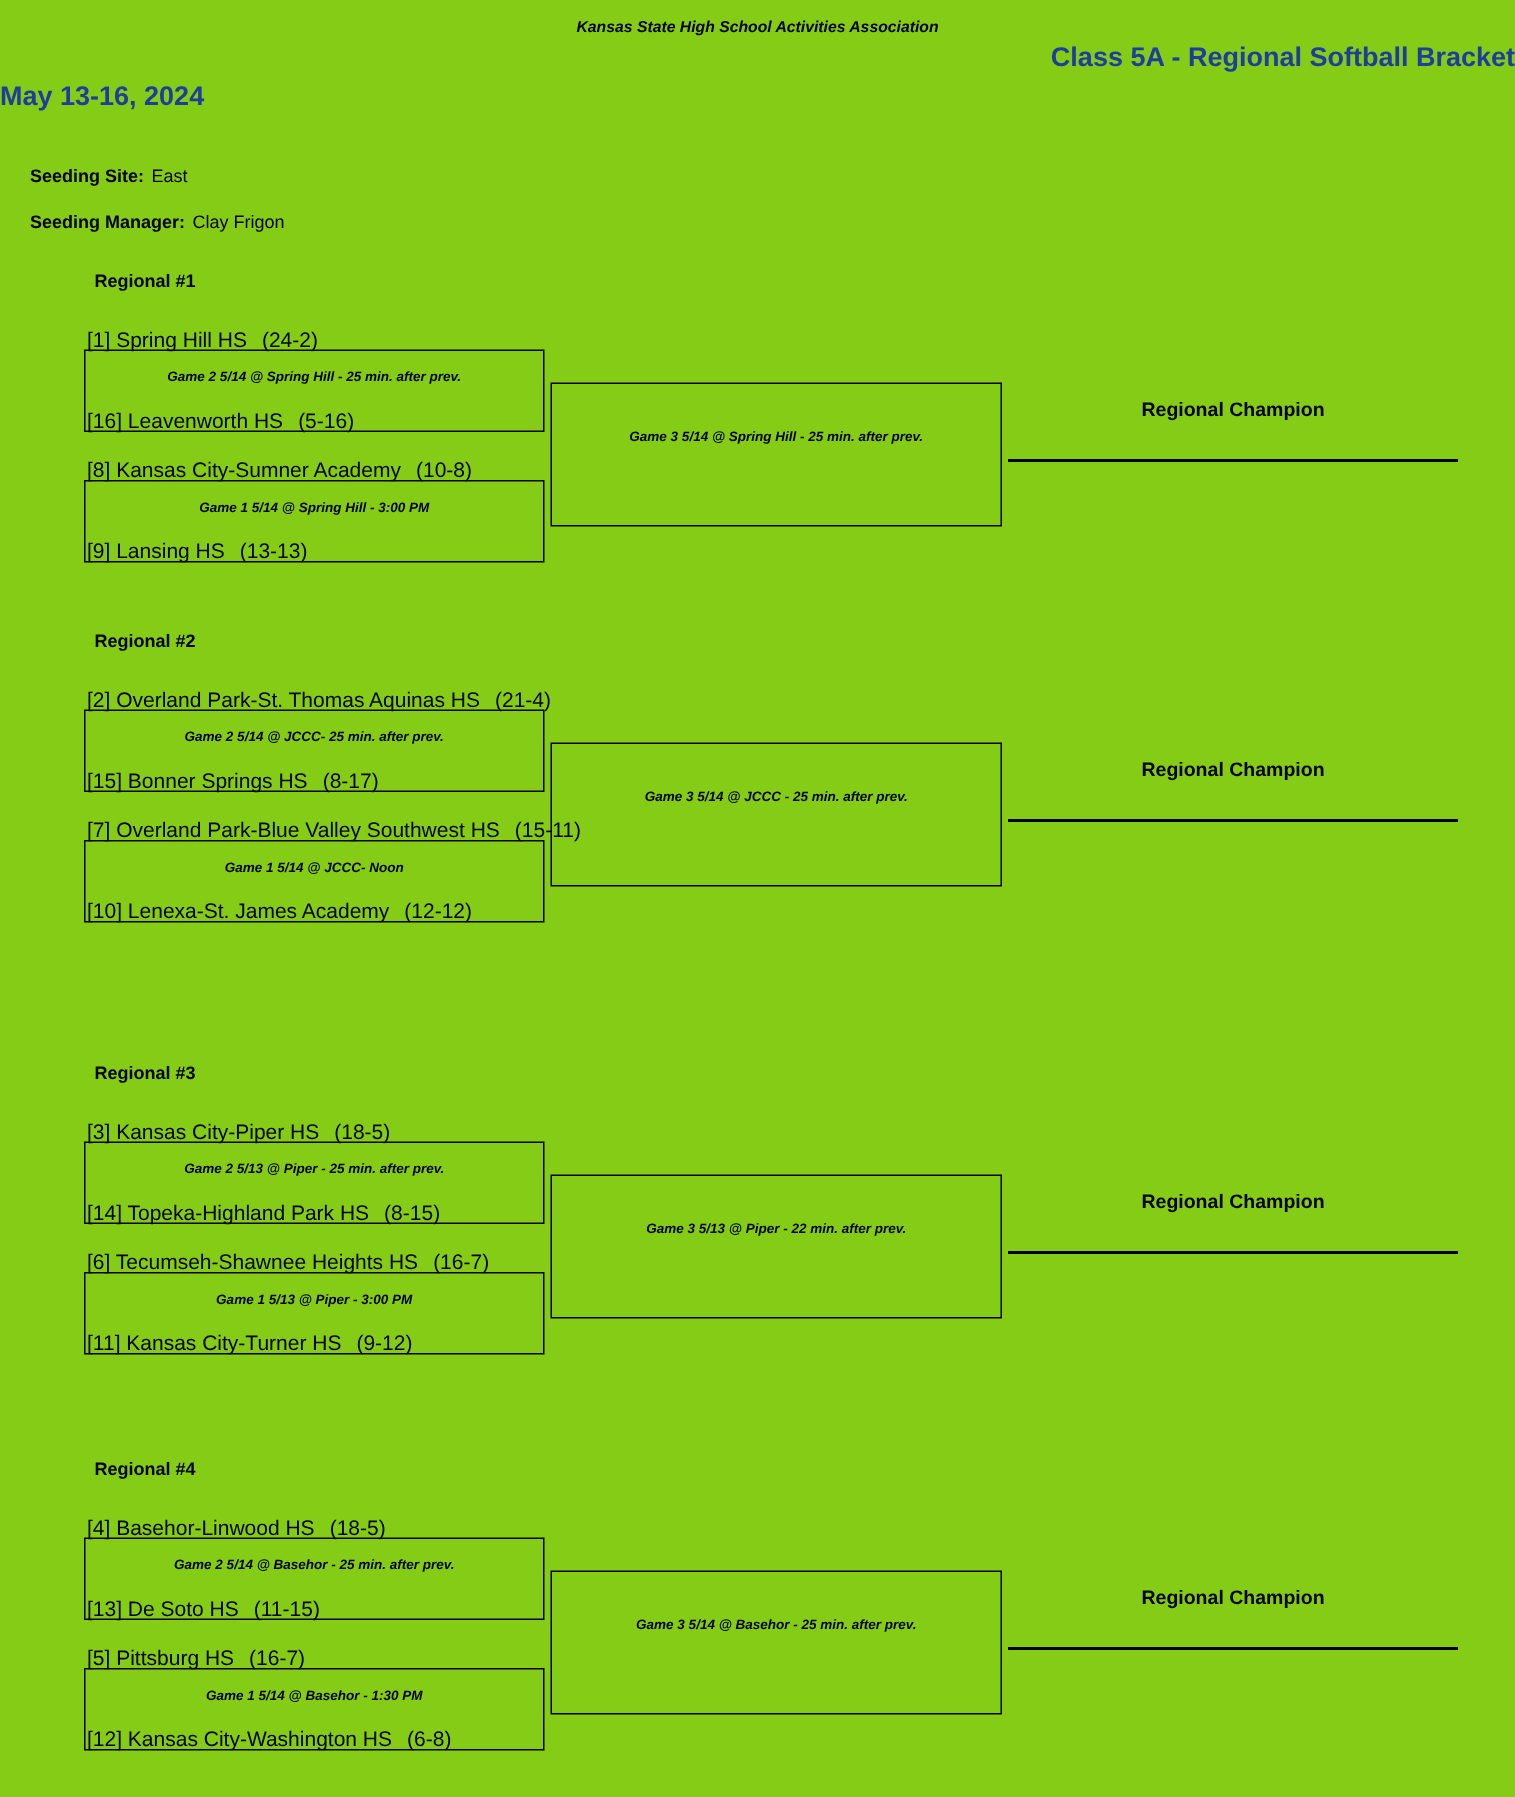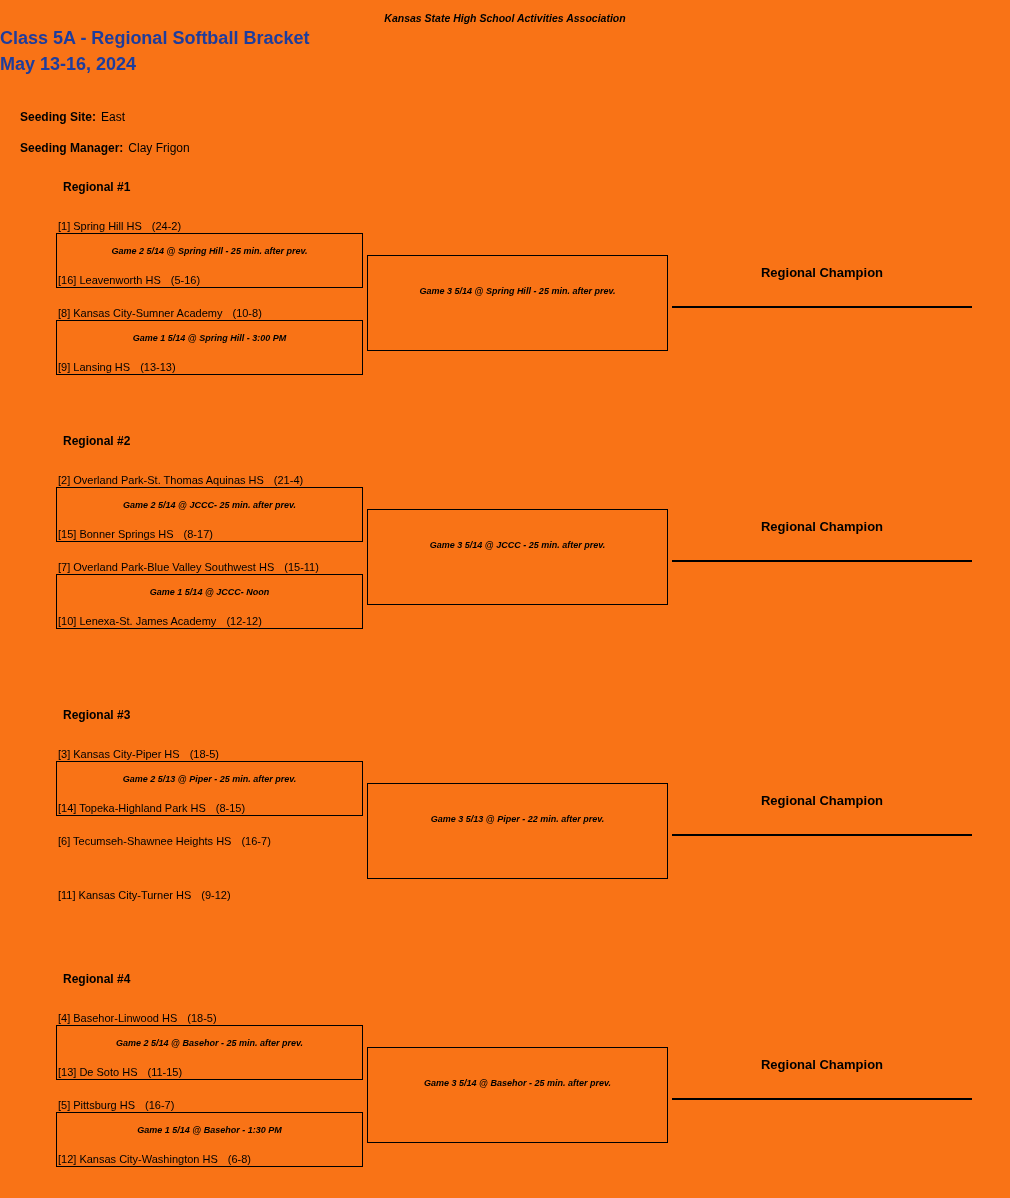--- a/index.html
+++ b/index.html
@@ -1,44 +1,44 @@
 <!DOCTYPE html>
 <html><head>
 <meta charset="utf-8">
 <style>
   html,body{margin:0;padding:0;background:#fff;}
   .page{
-    position:relative;width:1010px;height:1198px;background:#f97316;
+    position:relative;width:1010px;height:1198px;background:#84cc16;
     font-family:"Liberation Sans",sans-serif;color:#000;overflow:hidden;
   }
   
   .hdr-assoc{
     position:absolute;top:12px;left:0;right:0;text-align:center;
     font-size:10.5px;font-weight:bold;font-style:italic;
   }
   .hdr-title{
-    position:absolute;top:25px;left:0;right:0;text-align:left;
+    position:absolute;top:25px;left:0;right:0;text-align:right;
     font-size:18px;font-weight:bold;line-height:26px;
   }
   .hdr-dates{
     position:absolute;top:51px;left:0;right:0;
     font-size:18px;font-weight:bold;line-height:26px;
   }
   
   .seed-line{position:absolute;left:20px;font-size:12px;line-height:15px;white-space:nowrap;}
   .seed-site{top:110px;}
   .seed-mgr{top:141px;}
   .seed-line b{font-weight:bold;}
   .seed-line .val{margin-left:5px;}
   
   .regional{position:absolute;left:0;width:866px;height:210px;}
-  .reg-1{top:180px;} .reg-2{top:434px;} .reg-3{top:708px;} .reg-4{top:972px;}
+  .reg-1{top:180px;} .reg-2{top:420px;} .reg-3{top:708px;} .reg-4{top:972px;}
   .r-title{position:absolute;left:63px;top:0;font-size:12px;font-weight:bold;}
   .team{
-    position:absolute;left:58px;height:13px;line-height:13px;font-size:11px;
+    position:absolute;left:58px;height:13px;line-height:13px;font-size:14px;
     white-space:nowrap;display:flex;gap:10px;align-items:baseline;
   }
   .team.s1{top:40px;} .team.s2{top:94px;justify-content:flex-end;} .team.s3{top:127px;} .team.s4{top:181px;}
   .gbox{position:absolute;box-sizing:border-box;border:1.5px solid #000;background:transparent;}
   .gbox-a{left:56px;top:53px;width:307px;height:55px;}
   .gbox-b{left:56px;top:140px;width:307px;height:55px;}
   .gbox-final{left:367px;top:75px;width:301px;height:96px;}
   .glabel{
     position:absolute;left:0;right:0;text-align:center;
     font-size:9px;font-weight:bold;font-style:italic;white-space:nowrap;
@@ -139,20 +139,23 @@
       <div class="glabel in-small">Game 2 5/13 @ Piper - 25 min. after prev.</div>
     </div>
     <div class="team s2">
       <span>[14] Topeka-Highland Park HS</span>
       <span>(8-15)</span>
     </div>
     <div class="team s3">
       <span>[6] Tecumseh-Shawnee Heights HS</span>
       <span>(16-7)</span>
     </div>
+    <div class="gbox gbox-b">
+      <div class="glabel in-small">Game 1 5/13 @ Piper - 3:00 PM</div>
+    </div>
     <div class="team s4">
       <span>[11] Kansas City-Turner HS</span>
       <span>(9-12)</span>
     </div>
     <div class="gbox gbox-final">
       <div class="glabel in-final">Game 3 5/13 @ Piper - 22 min. after prev.</div>
     </div>
     <div class="champ-label">Regional Champion</div>
     <div class="champ-line"></div>
   </div>

